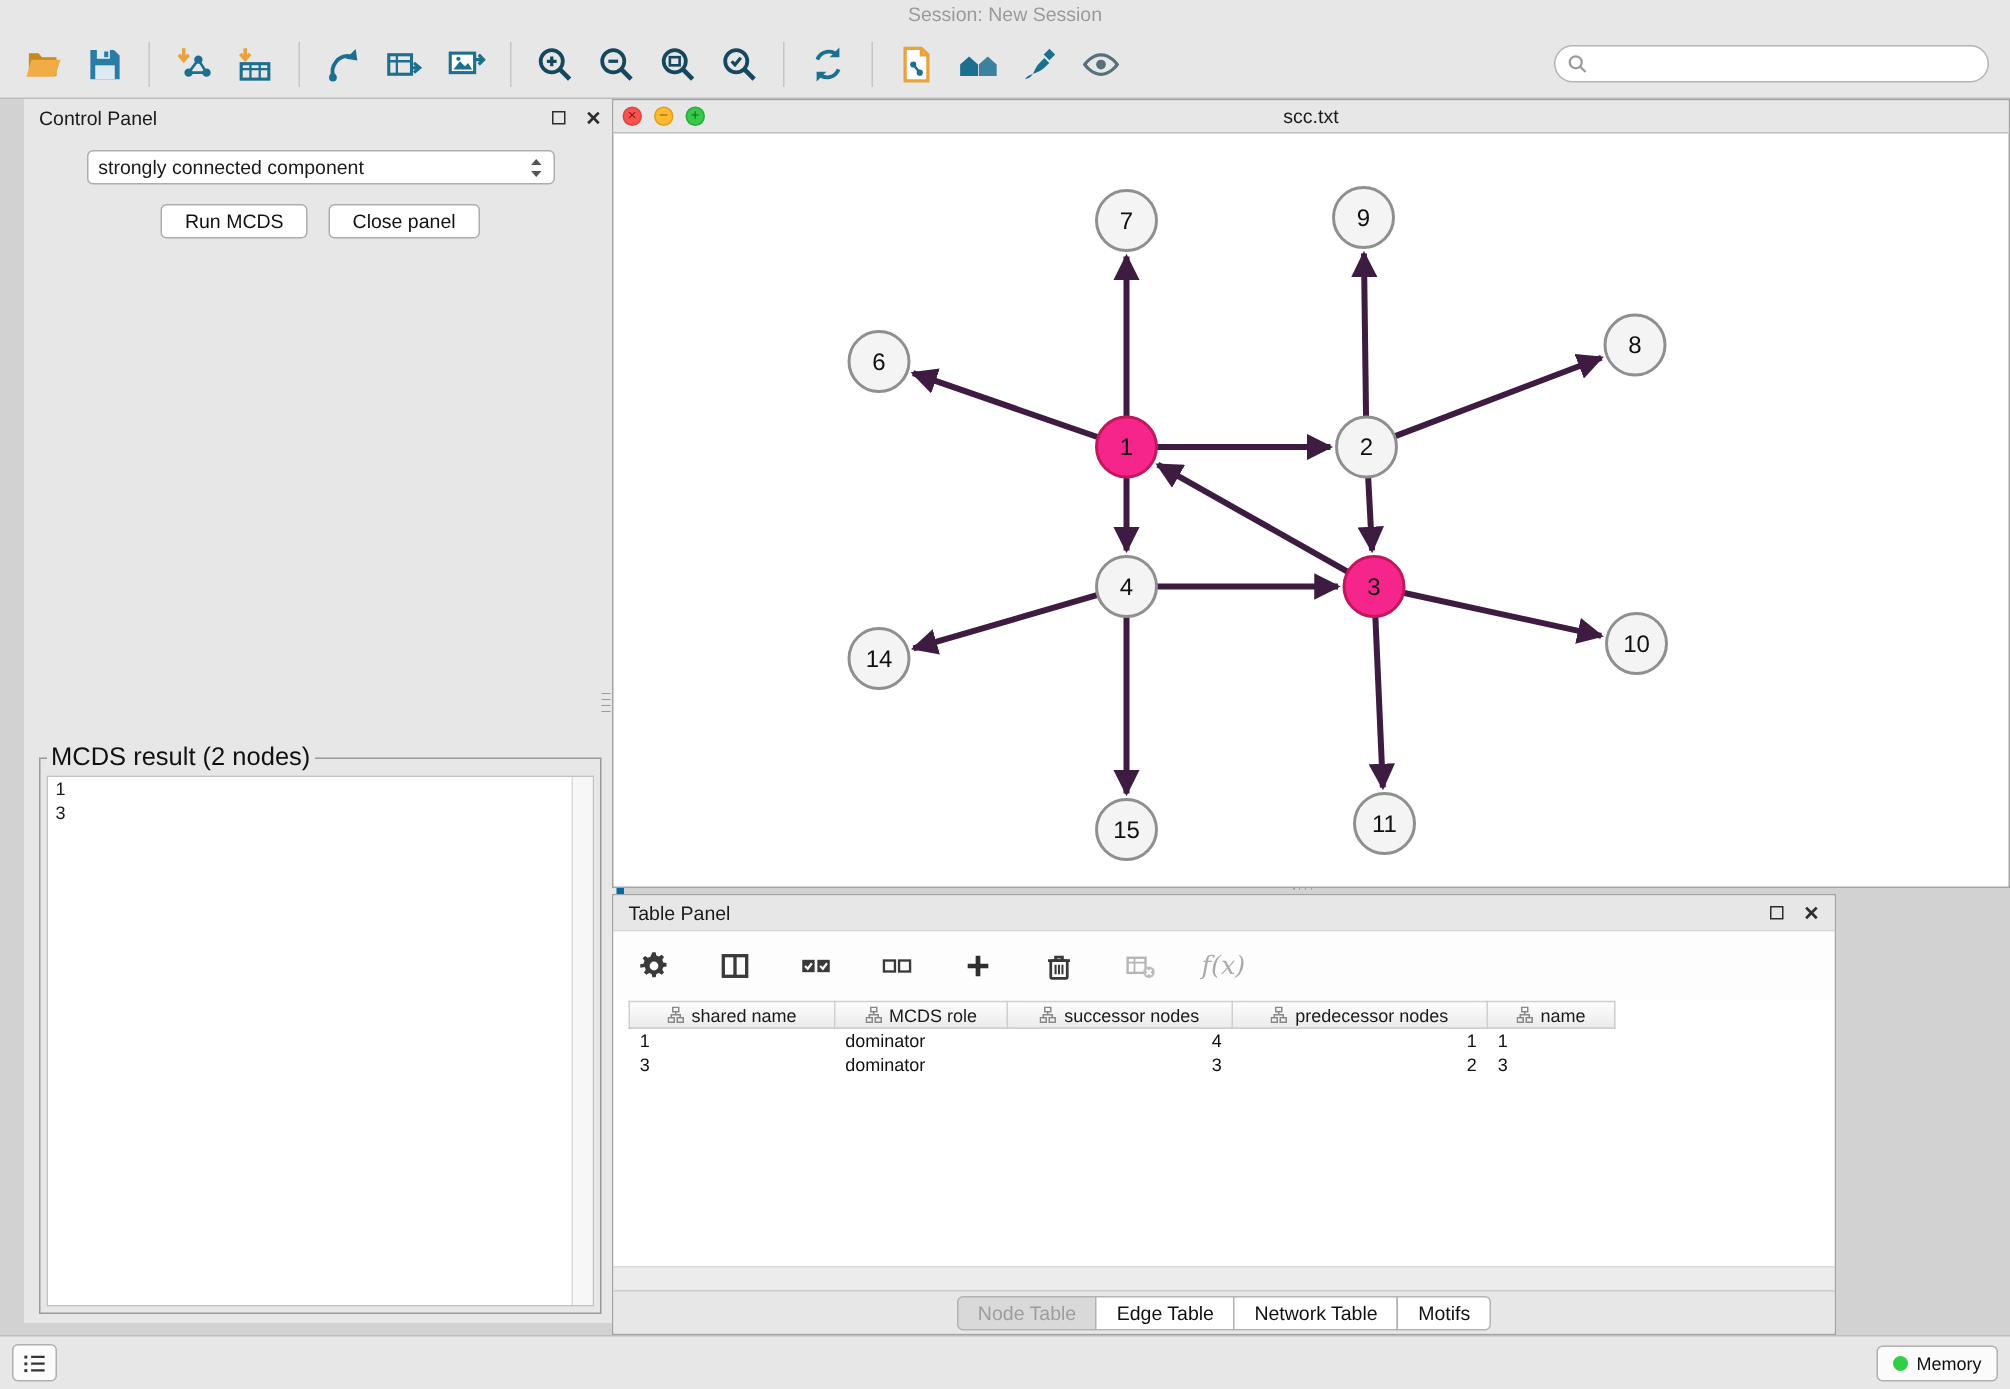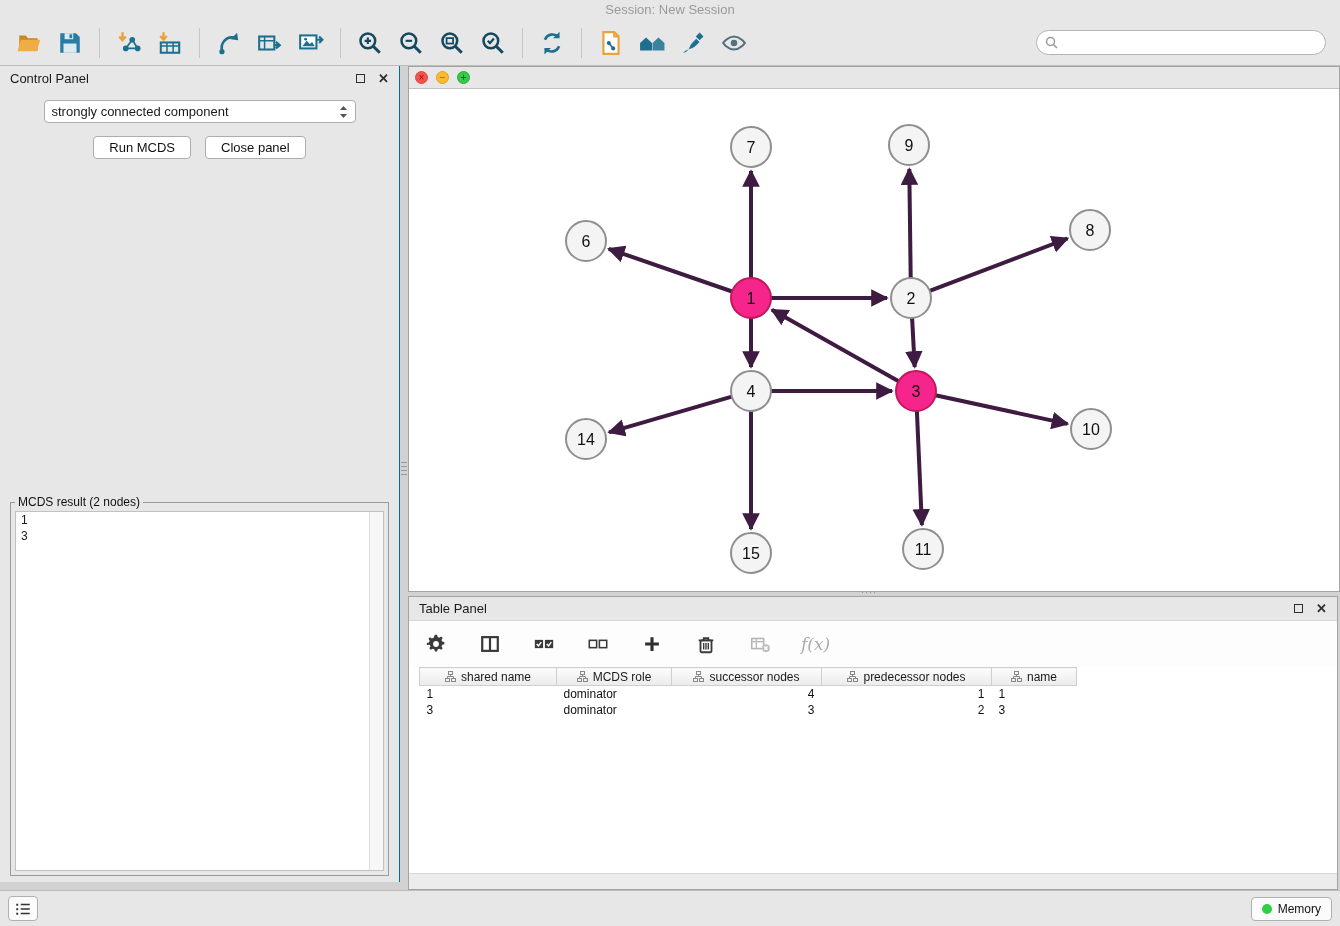--- a/index.html
+++ b/index.html
@@ -23,47 +23,47 @@
   .ph-float { width:9px; height:9px; border:1.5px solid #2e2e2e; margin-right:13px; display:inline-block; }
   .ph-close { font-size:13px; color:#2e2e2e; font-weight:bold; line-height:1; }
 
   
   .seg-tab { font-size:13px; padding:3px 13px; background:#fff; border:1px solid #b3b3b3; margin-left:-1px; color:#111; }
   .seg-tab:first-child { margin-left:0; border-radius:4px 0 0 4px; }
   .seg-tab:last-child { border-radius:0 4px 4px 0; }
   .seg-tab.active { background:#d9d9d9; color:#9d9d9d; }
 
   
-  .control-panel { position:absolute; left:0; top:66px; width:400px; height:816px; background:#e7e7e7; border-right:1px solid #0369a1; }
+  .control-panel { position:absolute; left:16px; top:66px; width:400px; height:816px; background:#e7e7e7; border-right:5px solid #0369a1; }
   .cp-tabs { display:flex; justify-content:center; margin-top:3px; }
   .opt-label { text-align:center; font-size:13px; margin-top:23px; }
   .select-box { width:312px; margin:9px auto 0; height:23px; background:#fff; border:1px solid #adadad; border-radius:4px; display:flex; align-items:center; padding:0 7px; font-size:13px; }
   .select-arrows { margin-left:auto; display:flex; align-items:center; }
   .btn-row { display:flex; justify-content:center; gap:14px; margin-top:13px; }
   .push-btn { font-size:13px; height:23px; padding:0 15px; background:#fff; border:1px solid #adadad; border-radius:4px; color:#111; }
   .result-box { position:absolute; left:10px; right:10px; top:429px; bottom:6px; border:1px solid #9a9a9a; background:#e7e7e7; }
-  .result-box legend { font-size:12px; padding:0 3px; margin-left:4px; color:#111; }
+  .result-box legend { font-size:17px; padding:0 3px; margin-left:4px; color:#111; }
   .result-scroll { position:absolute; left:4px; right:4px; top:2px; bottom:4px; background:#fff; border:1px solid #c2c2c2; overflow:hidden; }
   .result-track { position:absolute; right:0; top:0; bottom:0; width:14px; background:#f7f7f7; border-left:1px solid #dcdcdc; }
   .result-item { font-size:12px; line-height:16px; padding:0 5px; }
 
   
   .network-window { position:absolute; left:408px; top:66px; width:932px; height:526px; background:#fff; border:1px solid #a3a3a3; }
   .net-titlebar { height:22px; background:#e7e7e7; border-bottom:1px solid #c2c2c2; display:flex; align-items:center; padding:0 6px; position:relative; }
   .net-title { position:absolute; left:0; right:0; text-align:center; font-size:13px; color:#1a1a1a; z-index:1; }
   .traffic { display:flex; gap:8px; z-index:2; }
   .light { width:13px; height:13px; border-radius:50%; font-size:10px; display:flex; align-items:center; justify-content:center; line-height:1; }
   .light.red { background:#f6534f; border:1px solid #df4744; color:#8e1513; }
   .light.yellow { background:#fcbb2f; border:1px solid #dfa023; color:#90591b; }
   .light.green { background:#37c84c; border:1px solid #2aa838; color:#0e6e1a; }
   .net-canvas { position:absolute; top:22px; left:0; right:0; bottom:0; }
   .net-canvas svg { width:100%; height:100%; display:block; }
 
   
-  .table-panel { position:absolute; left:408px; top:596px; width:930px; height:294px; background:#fff; border:1px solid #a3a3a3; display:flex; flex-direction:column; }
+  .table-panel { position:absolute; left:408px; top:596px; width:816px; height:294px; background:#fff; border:1px solid #a3a3a3; display:flex; flex-direction:column; }
   .table-panel .panel-header { background:#e7e7e7; border-bottom:1px solid #d6d6d6; flex:0 0 24px; height:24px; }
   .table-toolbar { flex:0 0 46px; display:flex; align-items:center; gap:28px; padding:0 14px; background:#fdfdfd; }
   .ttbtn { background:none; border:none; display:flex; align-items:center; justify-content:center; width:26px; height:26px; }
   .ttbtn svg { width:22px; height:22px; }
   .fx-label { font-family:"DejaVu Serif",serif; font-style:italic; font-size:17px; color:#ababab; }
   .table-area { flex:1; background:#fff; overflow:hidden; }
   table.data { border-collapse:collapse; font-size:12px; margin-left:10px; }
   table.data th { font-weight:normal; background:linear-gradient(#fcfcfc,#ebebeb); border:1px solid #cfcfcf; height:18px; padding:1px 6px; text-align:center; white-space:nowrap; }
   table.data th svg { vertical-align:-1px; margin-right:5px; }
   table.data th:nth-child(1){ width:137px; } table.data th:nth-child(2){ width:115px; }
@@ -249,20 +249,21 @@
       </div>
     <div class="result-track" style="position:absolute; right:5px; top:3px; bottom:5px;"></div>
   </fieldset>
 </div>
 
 <div class="divider-grip"></div>
 <div class="bottom-grip"></div>
 
 <div class="network-window">
   <div class="net-titlebar">
+    <div class="net-title">scc.txt</div>
     <div class="traffic">
       <span class="light red">×</span>
       <span class="light yellow">−</span>
       <span class="light green">+</span>
     </div>
   </div>
   <div class="net-canvas">
     <svg viewBox="0 0 930 502" preserveAspectRatio="xMidYMid meet">
         <defs>
           <marker id="arrowhead" viewBox="0 0 10 10" refX="9" refY="5" markerWidth="4.4" markerHeight="4.4" orient="auto">
@@ -440,20 +441,26 @@
             <td>3</td>
             <td>dominator</td>
             <td style="text-align: right;">3</td>
             <td style="text-align: right;">2</td>
             <td>3</td>
           </tr>
         </tbody>
     </table>
   </div>
   <div class="hscroll-track"></div>
+  <div class="table-tabs">
+      <button class="seg-tab active">Node Table</button>
+      <button class="seg-tab">Edge Table</button>
+      <button class="seg-tab">Network Table</button>
+      <button class="seg-tab">Motifs</button>
+    </div>
 </div>
 
 <div class="statusbar">
   <button class="list-btn">
     <svg width="18" height="18" viewBox="0 0 24 24">
         <g stroke="#333" stroke-width="2">
           <path d="M9 6h12M9 12h12M9 18h12"></path>
         </g>
         <g fill="#333">
           <rect x="3" y="5" width="2.6" height="2.6"></rect>

